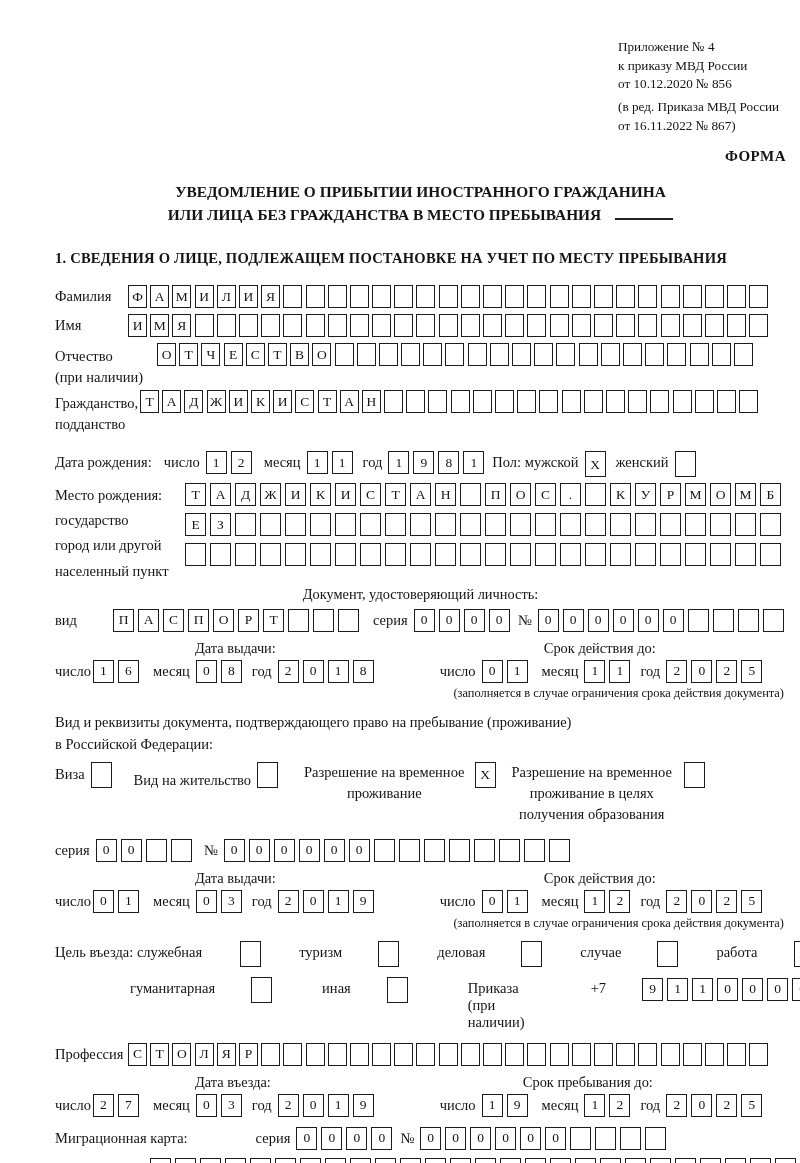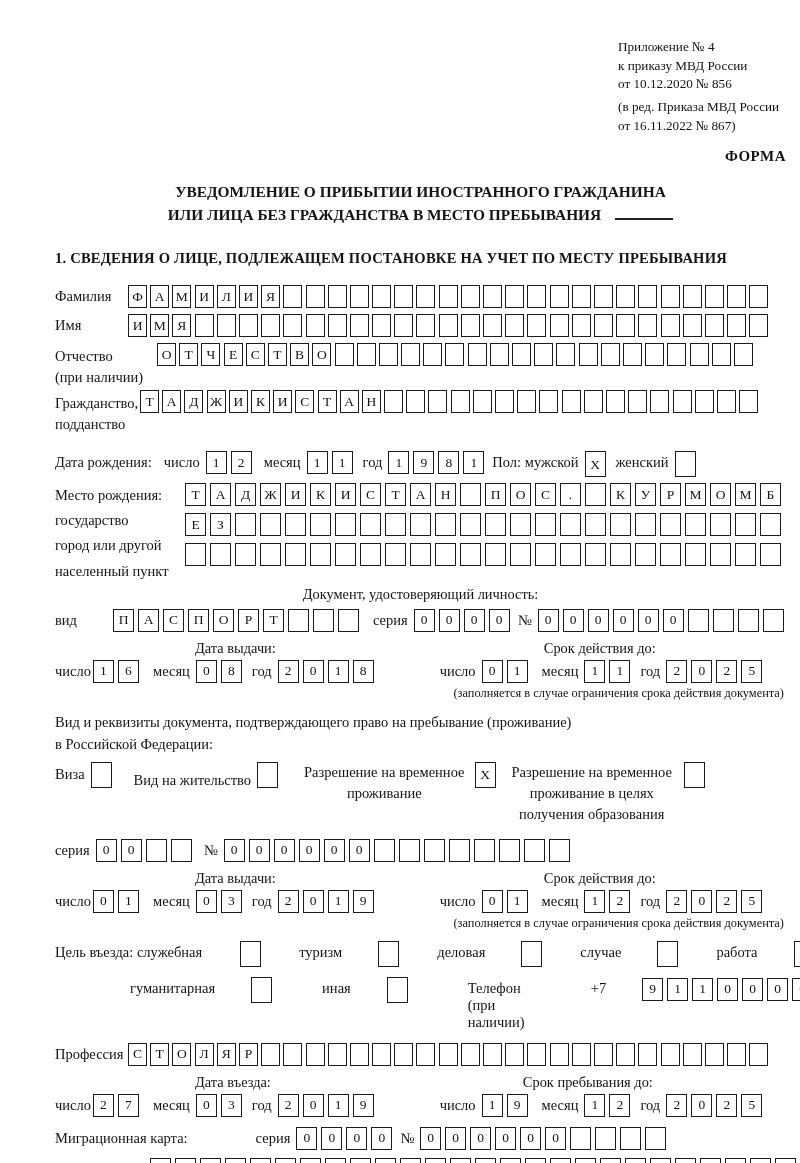--- a/index.html
+++ b/index.html
@@ -557,21 +557,21 @@
 
   <div class="purpose-row" style="margin-left:75px;">
     <div class="opt-label" style="margin-left:0;">гуманитарная</div>
     <div class="cells wide cb">
         <span class="cell"></span>
       </div>
     <div class="opt-label" style="margin-left:18px;">иная</div>
     <div class="cells wide cb">
         <span class="cell"></span>
       </div>
-    <div class="opt-label" style="margin-left:28px;">Телефон (при наличии)</div>
+    <div class="opt-label" style="margin-left:28px;">Приказа (при наличии)</div>
     <div class="opt-label" style="margin-left:30px;">+7</div>
     <div class="cells wide" style="margin-top:1px;">
         <span class="cell">9</span>
         <span class="cell">1</span>
         <span class="cell">1</span>
         <span class="cell">0</span>
         <span class="cell">0</span>
         <span class="cell">0</span>
         <span class="cell">0</span>
         <span class="cell">0</span>

